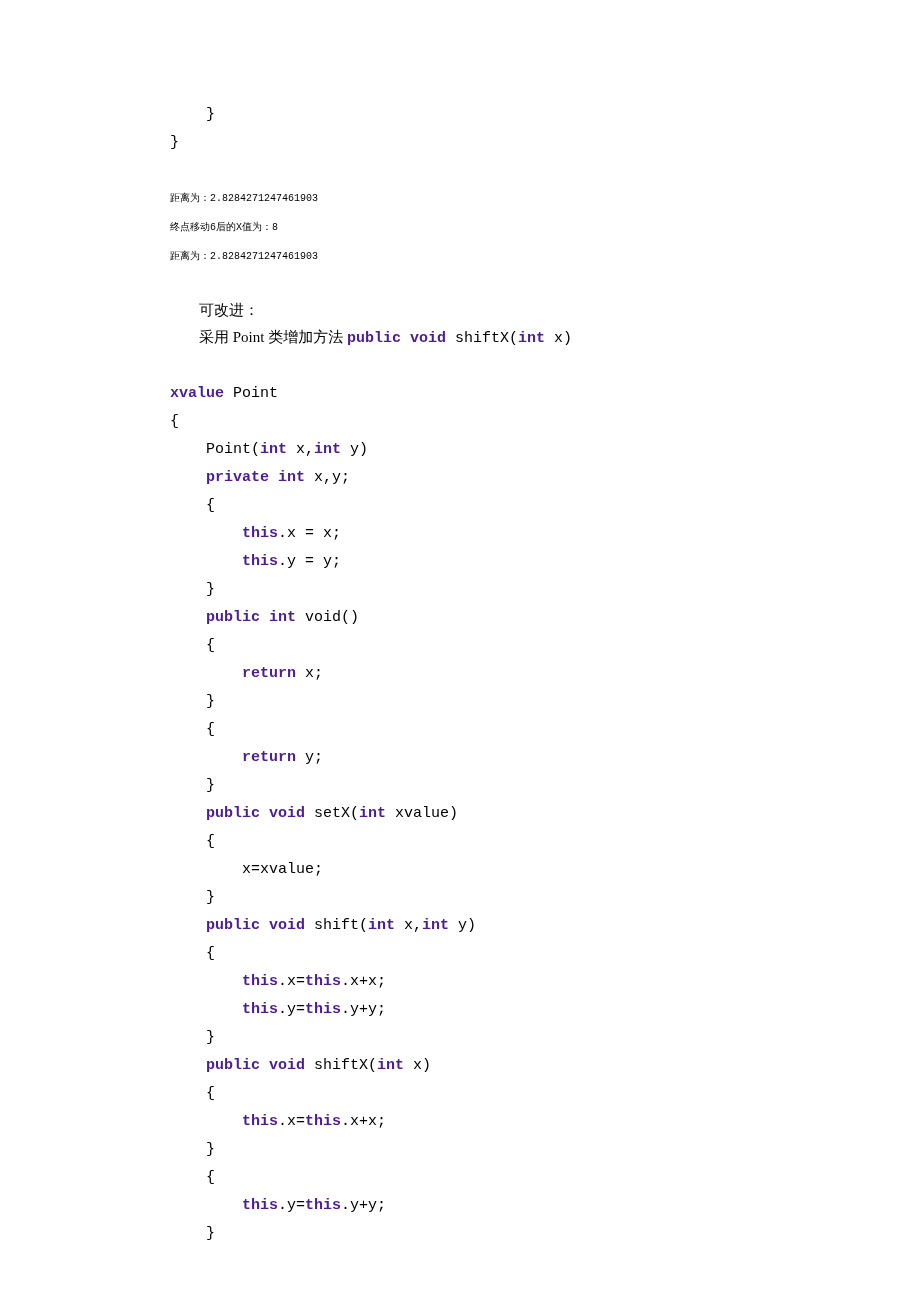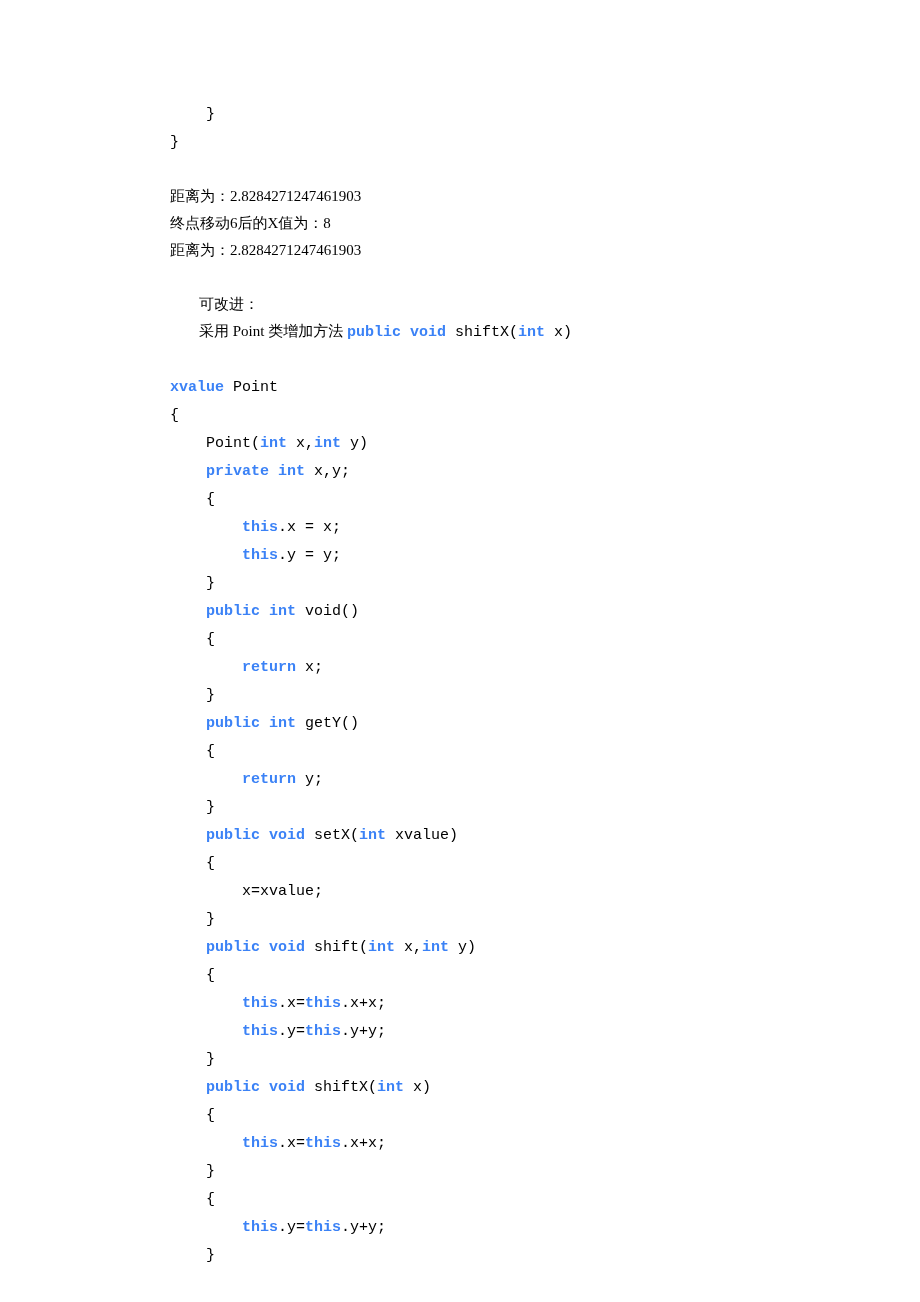--- a/index.html
+++ b/index.html
@@ -15,25 +15,25 @@
     box-sizing: border-box;
     background: #ffffff;
   }
   .line {
     font-size: 15px;
     line-height: 27px;
     white-space: pre;
     color: #000000;
   }
   .mono {
-    font-family: Liberation Serif, serif;
-    font-size: 15px;
+    font-family: Liberation Mono, monospace;
+    font-size: 10px;
   }
   .kw {
-    color: #3b82f6;
+    color: #4c1d95;
     font-weight: bold;
     font-family: "Courier New", monospace;
   }
   .plain {
     color: #000000;
     font-family: "Courier New", monospace;
   }
   .cn {
     font-family: "SimSun", "宋体", serif;
     margin-left: 29px;
@@ -59,21 +59,20 @@
       <div class="line"><span class="plain">    </span><span class="plain">Point(</span><span class="kw">int</span><span class="plain"> x,</span><span class="kw">int</span><span class="plain"> y)</span></div>
       <div class="line"><span class="plain">    </span><span class="kw">private int</span><span class="plain"> x,y;</span></div>
       <div class="line"><span class="plain">    </span><span class="plain">{</span></div>
       <div class="line"><span class="plain">        </span><span class="kw">this</span><span class="plain">.x = x;</span></div>
       <div class="line"><span class="plain">        </span><span class="kw">this</span><span class="plain">.y = y;</span></div>
       <div class="line"><span class="plain">    </span><span class="plain">}</span></div>
       <div class="line"><span class="plain">    </span><span class="kw">public int</span><span class="plain"> void()</span></div>
       <div class="line"><span class="plain">    </span><span class="plain">{</span></div>
       <div class="line"><span class="plain">        </span><span class="kw">return</span><span class="plain"> x;</span></div>
       <div class="line"><span class="plain">    </span><span class="plain">}</span></div>
-      <div class="line"><span class="plain">    </span><span class="kw">public int</span><span class="plain"> getY()</span></div>
       <div class="line"><span class="plain">    </span><span class="plain">{</span></div>
       <div class="line"><span class="plain">        </span><span class="kw">return</span><span class="plain"> y;</span></div>
       <div class="line"><span class="plain">    </span><span class="plain">}</span></div>
       <div class="line"><span class="plain">    </span><span class="kw">public void</span><span class="plain"> setX(</span><span class="kw">int</span><span class="plain"> xvalue)</span></div>
       <div class="line"><span class="plain">    </span><span class="plain">{</span></div>
       <div class="line"><span class="plain">        </span><span class="plain">x=xvalue;</span></div>
       <div class="line"><span class="plain">    </span><span class="plain">}</span></div>
       <div class="line"><span class="plain">    </span><span class="kw">public void</span><span class="plain"> shift(</span><span class="kw">int</span><span class="plain"> x,</span><span class="kw">int</span><span class="plain"> y)</span></div>
       <div class="line"><span class="plain">    </span><span class="plain">{</span></div>
       <div class="line"><span class="plain">        </span><span class="kw">this</span><span class="plain">.x=</span><span class="kw">this</span><span class="plain">.x+x;</span></div>

